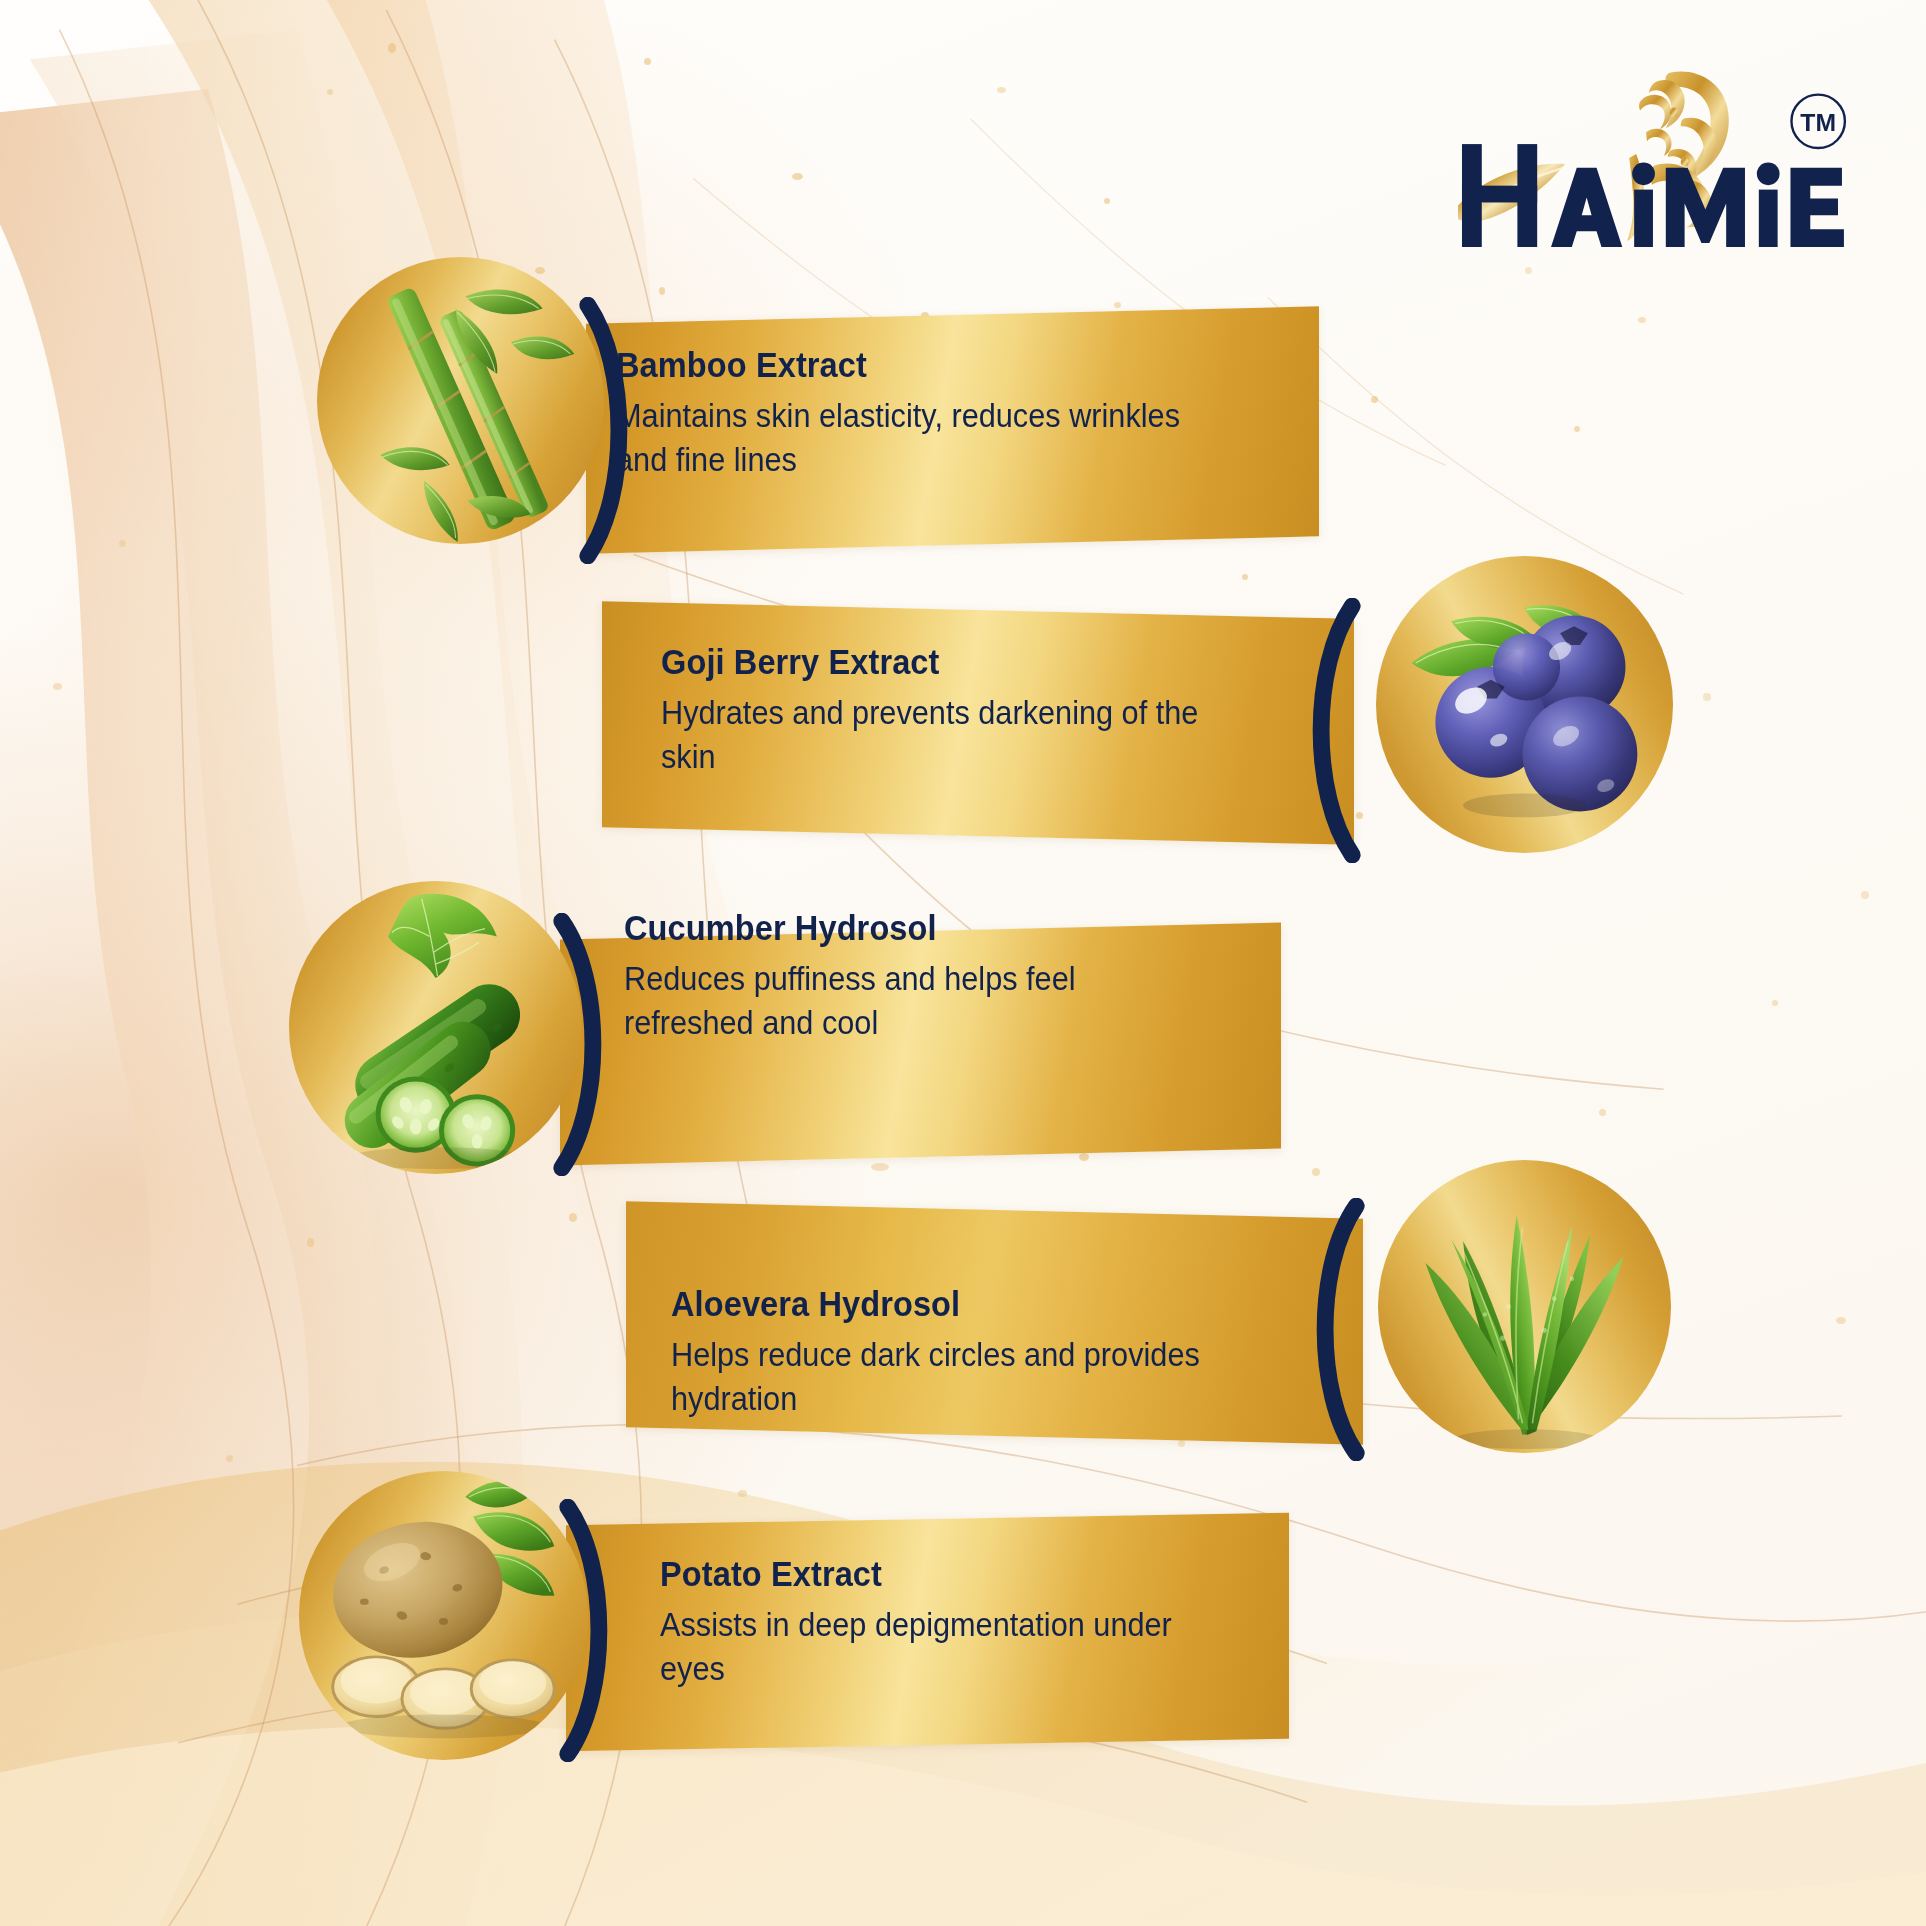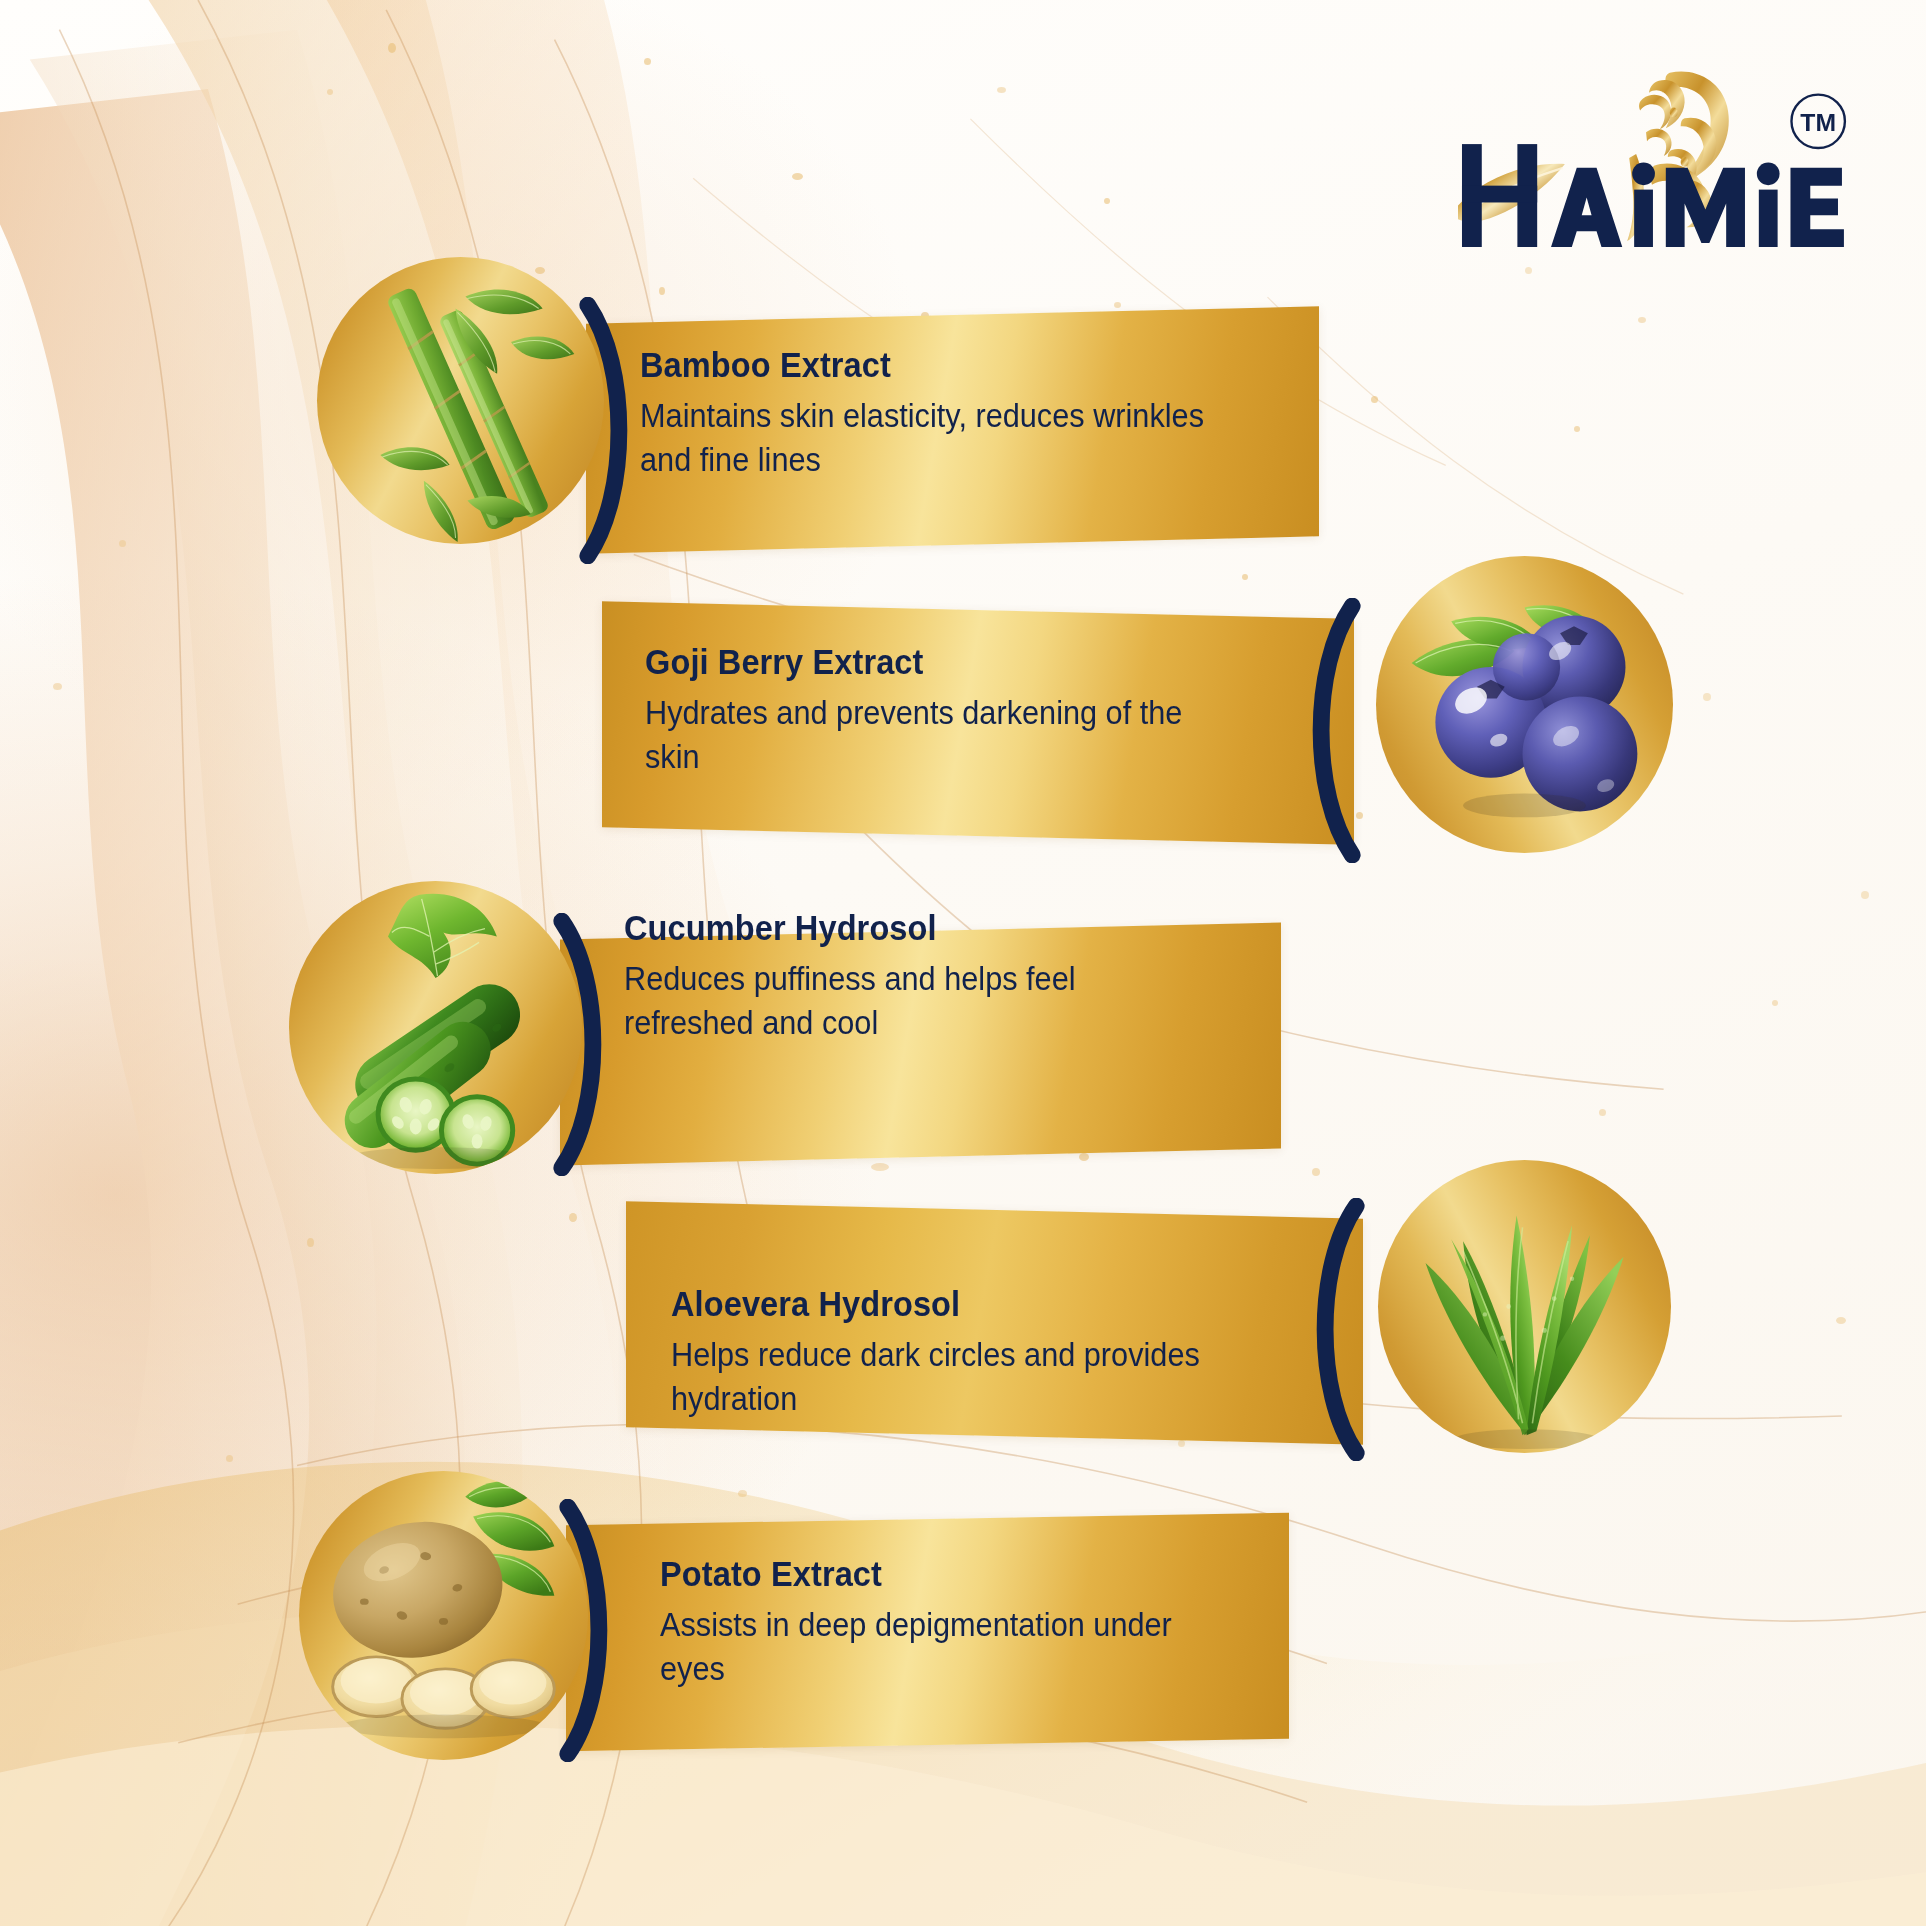--- a/index.html
+++ b/index.html
@@ -306,21 +306,21 @@
           <path d="M66 202 C94 192, 118 196, 132 210"></path>
           <path d="M110 230 C130 250, 140 268, 140 284"></path>
         </g>
       </svg>
     </div>
 
     <svg class="arc" style="left:572px;top:297px;width:79px;height:267px" viewBox="0 0 80 270">
       <path d="M16 8 C58 70, 58 200, 16 262" fill="none" stroke="#11224c" stroke-width="17" stroke-linecap="round"></path>
     </svg>
 
-    <div class="text-wrap" style="left:640px;top:345px;width:614px">
+    <div class="text-wrap" style="left:616px;top:345px;width:614px">
       <div class="card-title">Bamboo Extract</div>
       <div class="card-desc">Maintains skin elasticity, reduces wrinkles and fine lines</div>
     </div>
   </div>
 
   <div class="card">
     <div class="banner skew-r" style="left:602px;top:610px;width:752px;height:226px;"></div>
 
     <div class="circle gr" style="left:1376px;top:556px;width:297px;height:297px">
       <svg width="297" height="297" viewBox="0 0 300 300">
@@ -371,21 +371,21 @@
         <ellipse cx="192" cy="182" rx="14" ry="9" fill="#ffffff" opacity=".45" transform="rotate(-28 192 182)"></ellipse>
         <ellipse cx="232" cy="232" rx="9" ry="6" fill="#ffffff" opacity=".35" transform="rotate(-20 232 232)"></ellipse>
         <ellipse cx="150" cy="252" rx="62" ry="12" fill="#3a2f1a" opacity=".18"></ellipse>
       </svg>
     </div>
 
     <svg class="arc" style="left:1287px;top:598px;width:85px;height:265px" viewBox="0 0 86 268">
       <path d="M66 8 C24 70, 24 198, 66 260" fill="none" stroke="#11224c" stroke-width="17" stroke-linecap="round"></path>
     </svg>
 
-    <div class="text-wrap" style="left:645px;top:642px;width:614px">
+    <div class="text-wrap" style="left:661px;top:642px;width:614px">
       <div class="card-title">Goji Berry Extract</div>
       <div class="card-desc">Hydrates and prevents darkening of the skin</div>
     </div>
   </div>
 
   <div class="card">
     <div class="banner skew-l" style="left:560px;top:931px;width:721px;height:226px;"></div>
 
     <div class="circle gl" style="left:289px;top:881px;width:293px;height:293px">
       <svg width="293" height="293" viewBox="0 0 296 296">

